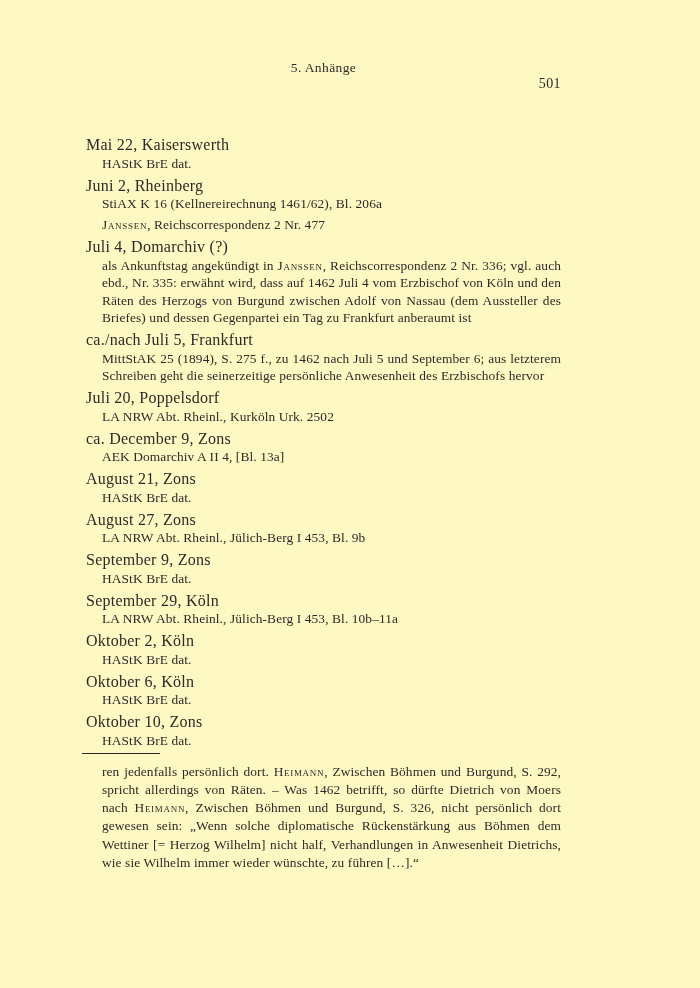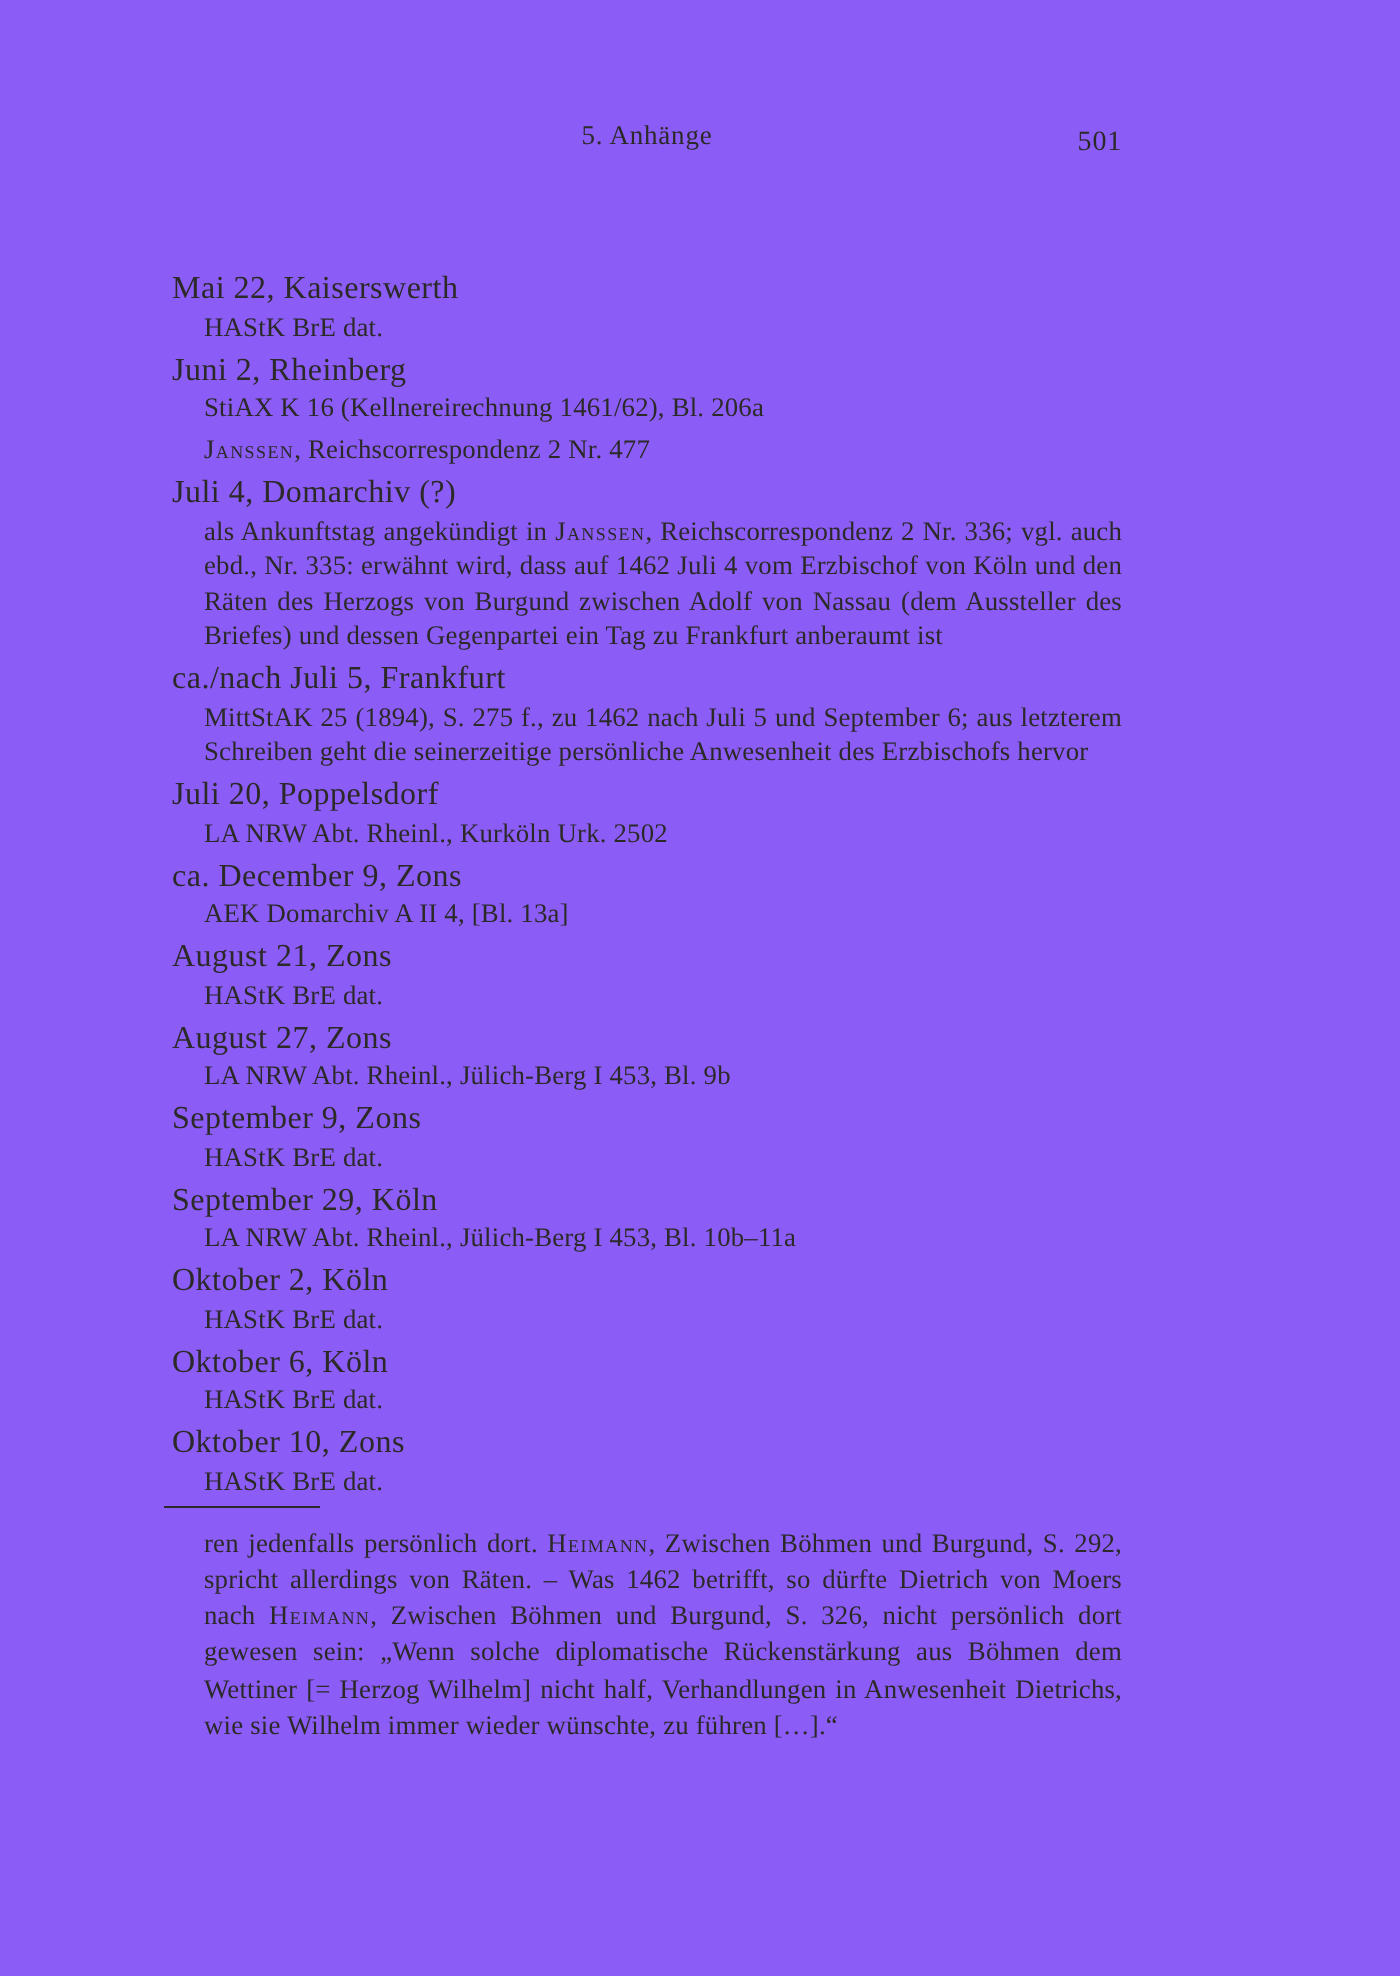--- a/index.html
+++ b/index.html
@@ -26,21 +26,21 @@
     margin-bottom: 19px;
     flex: 0 0 auto;
   }
   .head-title {
     text-align: center;
     letter-spacing: 0.4px;
   }
   .page-number {
     position: absolute;
     right: 0;
-    top: 4px;
+    top: 16px;
     font-size: 14px;
     letter-spacing: 0.4px;
   }
   .entries {
     flex: 0 0 auto;
     margin-top: 40px;
   }
   .entry {
     margin-bottom: 3.5px;
   }
@@ -76,21 +76,21 @@
     font-size: 13.4px;
     line-height: 18.3px;
     padding-left: 16px;
     text-align: justify;
     letter-spacing: 0.1px;
   }
 </style>
 </head>
 <body>
 
-<div class="page" style="background: #8b5cf6; color: rgb(43, 42, 40);">
+<div class="page" style="background: #fef9c3; color: rgb(43, 42, 40);">
   <div class="running-head">
     <div class="head-title">5. Anhänge</div>
     <div class="page-number">501</div>
   </div>
 
   <div class="entries">
       <div class="entry">
         <div class="entry-heading">Mai 22, Kaiserswerth</div>
         <div class="entry-note"><span>HAStK BrE dat.</span></div>
       </div>

